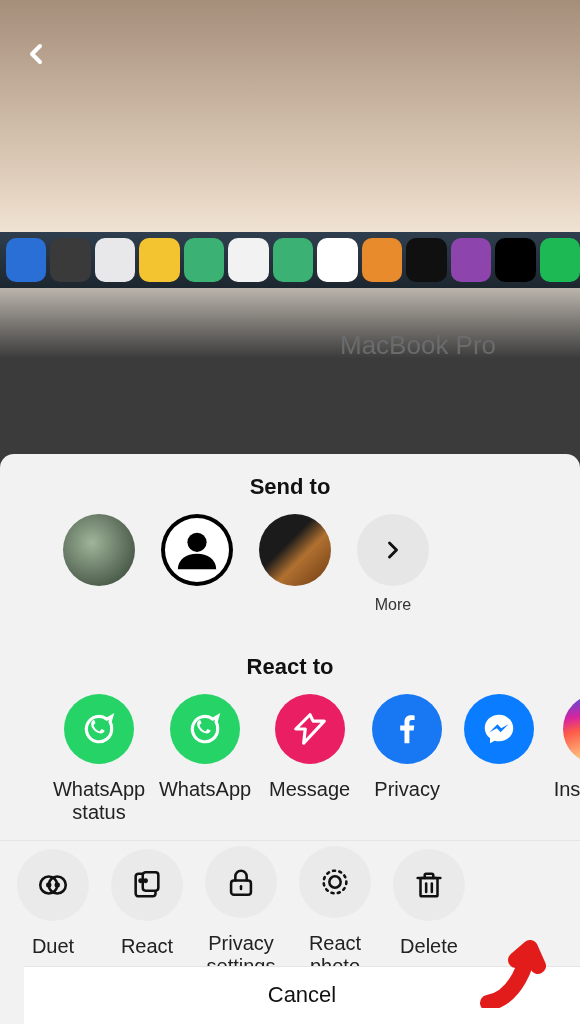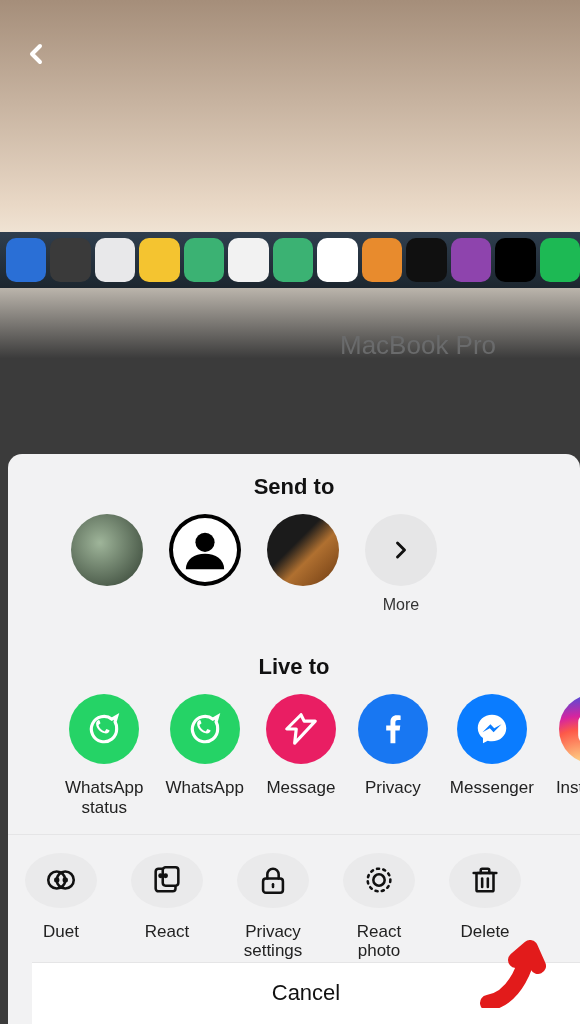--- a/index.html
+++ b/index.html
@@ -15,41 +15,41 @@
     background: linear-gradient(180deg,#2f3e4e,#1c262f);
   }
   .dock-icon { width: 44px; height: 44px; border-radius: 10px; }
   .mbp {
     position: absolute; top: 330px; left: 340px; color: #6a6b6c; font-size: 26px; font-weight: 500;
   }
   .back {
     position: absolute; top: 38px; left: 20px; color: #fff;
   }
   .sheet {
-    position: absolute; left: 8px; right: 0; bottom: 0; height: 570px;
+    position: absolute; left: 0; right: 0; bottom: 0; height: 570px;
     background: #f2f2f3; border-top-left-radius: 14px; border-top-right-radius: 14px;
     display: flex; flex-direction: column;
   }
   .sect-title { text-align: center; font-size: 22px; font-weight: 600; color: #111; }
   .send-to { padding-top: 20px; padding-bottom: 14px; }
   .row { display: flex; gap: 30px; padding: 0 30px; margin-left: 33px; }
   .send-row .item { width: 72px; display:flex; flex-direction:column; align-items:center; }
   .send-row { margin-top: 14px; gap: 26px; }
   .avatar { width: 72px; height: 72px; border-radius: 50%; background:#777; }
   .avatar.ring { background:#fff; display:flex; align-items:center; justify-content:center; box-shadow: inset 0 0 0 4px #000; }
   .more-btn { width:72px; height:72px; border-radius:50%; background:#e6e6e7; display:flex; align-items:center; justify-content:center; }
   .small-label { margin-top:10px; font-size:16px; color:#333; text-align:center; line-height:1.1; min-height: 36px;}
   .share-to { padding-top: 8px; padding-bottom: 10px; }
   .share-row { margin-top: 14px; gap: 22px; padding-left: 24px; overflow:hidden;}
   .share-row .item { width: 84px; display:flex; flex-direction:column; align-items:center; }
   .circle { width:70px; height:70px; border-radius:50%; display:flex; align-items:center; justify-content:center; }
-  .label { margin-top:14px; font-size:17px; color:#222; text-align:center; line-height:1.15; min-height:40px;}
+  .label { margin-top:14px; font-size:20px; color:#222; text-align:center; line-height:1.15; min-height:40px;}
   .actions-row {
     margin-top: 6px; border-top: 1px solid #e5e5e6; padding-top: 18px;
-    display:flex; gap: 20px; padding-left: 10px; padding-right: 10px; overflow: hidden;
+    display:flex; gap: 8px; padding-left: 10px; padding-right: 10px; overflow: hidden; align-items: center;
   }
   .actions-row .item { width: 86px; display:flex; flex-direction:column; align-items:center; }
   .act-circle { width:72px; height:72px; border-radius:50%; background:#eaeaeb; display:flex; align-items:center; justify-content:center; }
   .cancel-bar {
     margin-top: auto; background:#fff; height:72px; display:flex; align-items:center; justify-content:center;
     border-top: 1px solid #e5e5e6;
     margin-left: 24px;
   }
   .cancel-bar span { font-size:22px; font-weight:500; color:#111; }
   .arrow-annotation {
@@ -113,21 +113,21 @@
             <svg width="28" height="28" viewBox="0 0 24 24" fill="none" stroke="#111" stroke-width="2.5" stroke-linecap="round" stroke-linejoin="round">
                 <polyline points="9 18 15 12 9 6"></polyline>
               </svg>
           </div>
           <div class="small-label">More</div>
         </div>
       </div>
     </div>
 
     <div class="share-to">
-      <div class="sect-title">Live to</div>
+      <div class="sect-title">React to</div>
       <div class="row share-row" id="share-row">
           <div class="item">
             <div class="circle" style="background: rgb(37, 211, 102);">
               <svg xmlns="http://www.w3.org/2000/svg" width="38" height="38" viewBox="0 0 24 24" fill="none" stroke="white" stroke-width="2">
                 <path d="M20 12a8 8 0 1 1-3-6.2L20 4l-1 3.5A8 8 0 0 1 20 12z"></path>
                 <path d="M8.5 9.5c.5 2 2 3.5 4 4l1-1.5 2 .8c0 1-1 2-2.3 2-3.2 0-6.2-3-6.2-6.2 0-1.3 1-2.3 2-2.3l.8 2z" fill="white" stroke="none"></path>
               </svg>
             </div>
             <div class="label">WhatsApp status</div>
           </div>
@@ -155,21 +155,20 @@
               </svg>
             </div>
             <div class="label">Privacy</div>
           </div>
           <div class="item">
             <div class="circle" style="background: rgb(10, 124, 255);">
               <svg xmlns="http://www.w3.org/2000/svg" width="38" height="38" viewBox="0 0 24 24" fill="white">
                 <path d="M12 3C7 3 3 6.7 3 11.3c0 2.6 1.3 4.9 3.3 6.4V21l3-1.6c.9.2 1.8.4 2.7.4 5 0 9-3.7 9-8.3S17 3 12 3zm1 11-2.4-2.5L6 14l5-5 2.4 2.5L18 9z"></path>
               </svg>
             </div>
-            <div class="label">Messenger</div>
           </div>
           <div class="item">
             <div class="circle" style="background: radial-gradient(circle at 30% 110%, rgb(253, 244, 151) 0%, rgb(253, 89, 73) 45%, rgb(214, 36, 159) 60%, rgb(40, 90, 235) 90%);">
               <svg xmlns="http://www.w3.org/2000/svg" width="38" height="38" viewBox="0 0 24 24" fill="none" stroke="white" stroke-width="2">
                 <rect x="3" y="3" width="18" height="18" rx="5"></rect>
                 <circle cx="12" cy="12" r="4"></circle>
                 <circle cx="17.5" cy="6.5" r="1" fill="white"></circle>
               </svg>
             </div>
             <div class="label">Instagram</div>

